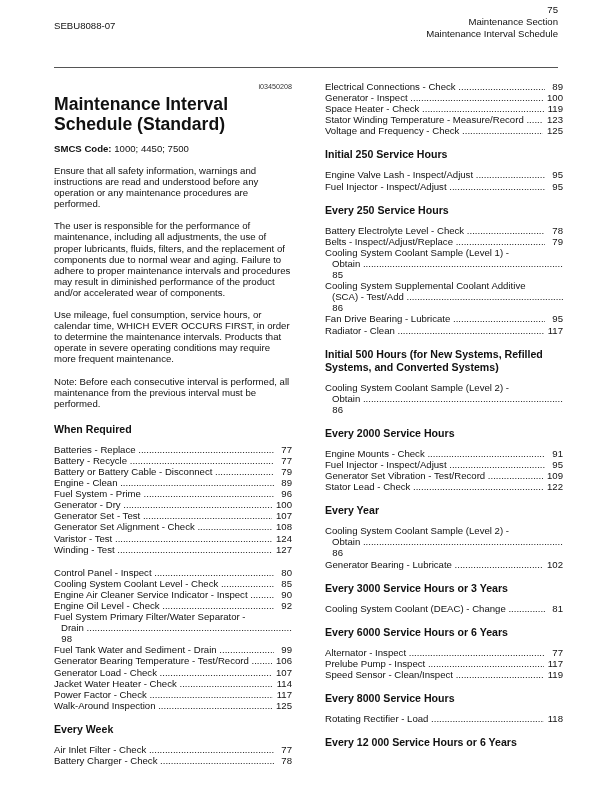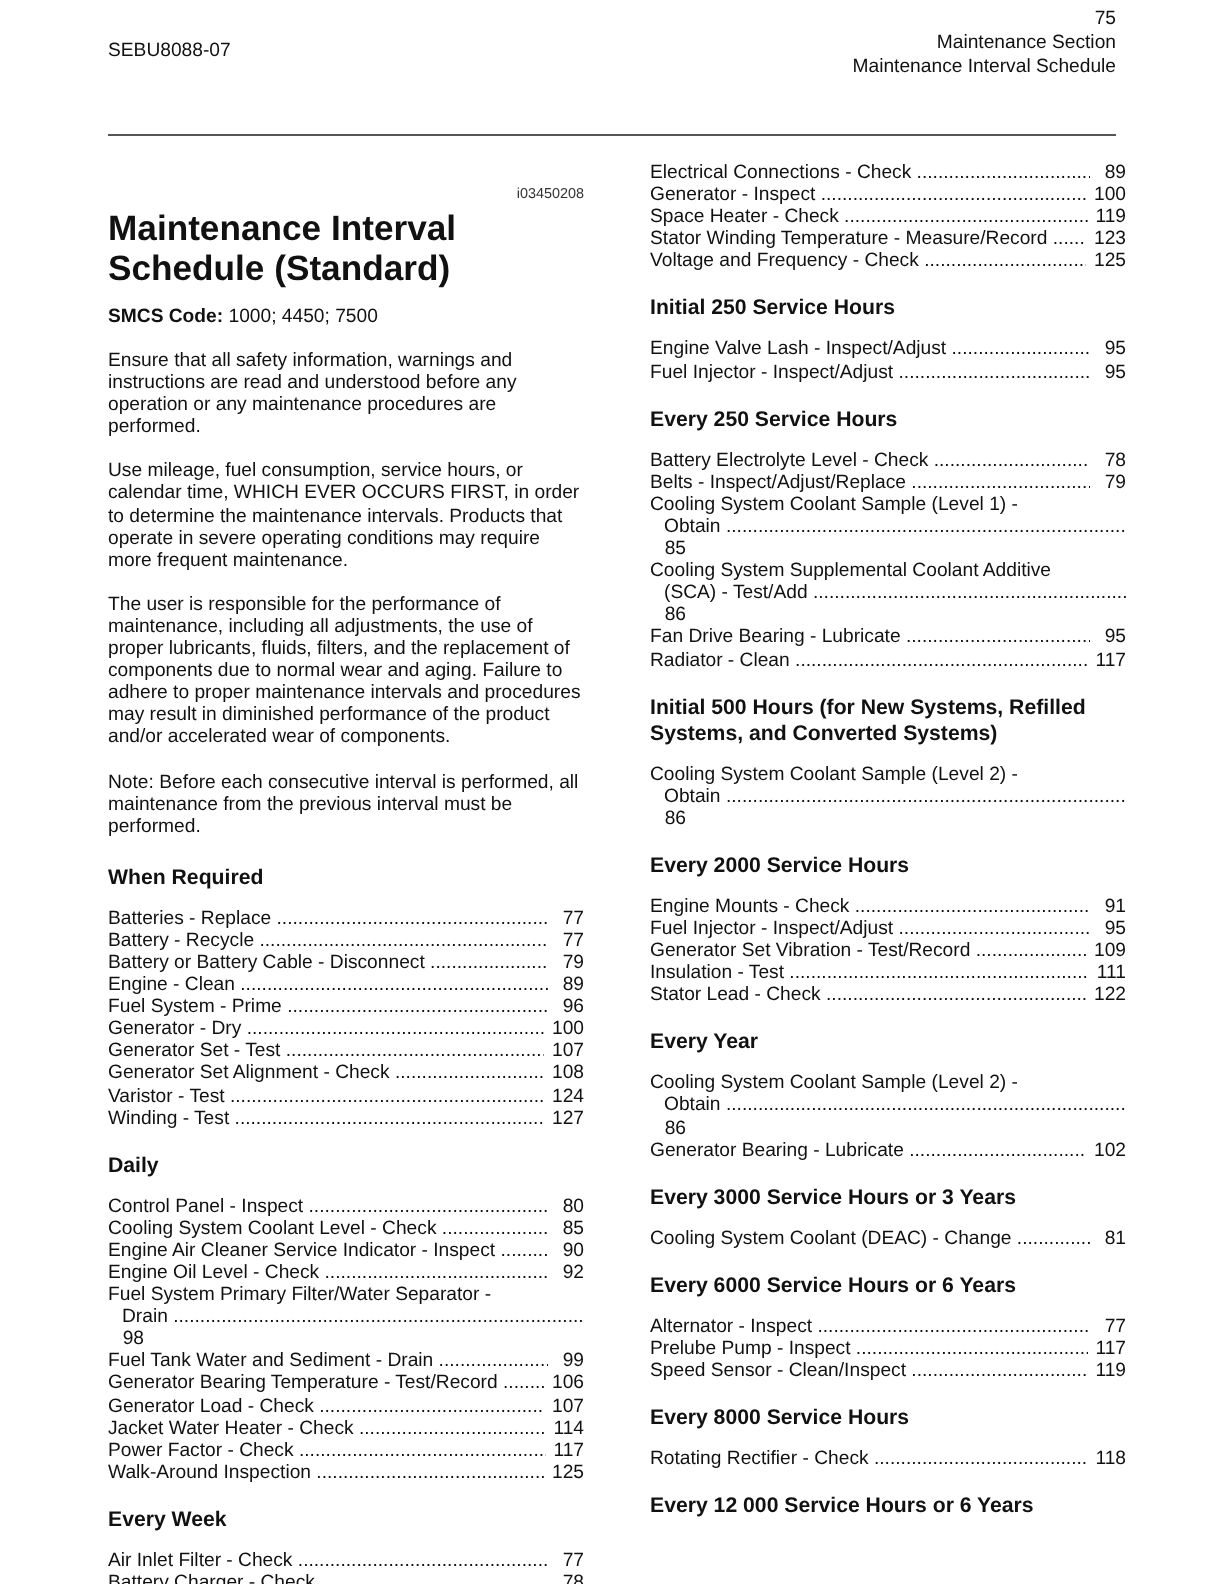--- a/index.html
+++ b/index.html
@@ -8,21 +8,21 @@
       font-family: "Liberation Sans", sans-serif; color: #111111;
     }
     .hdr-left { position: absolute; left: 54px; top: 20px; font-size: 9.6px; }
     .hdr-right { position: absolute; right: 54px; top: 4px; text-align: right; font-size: 9.6px; line-height: 12px; }
     .rule { position: absolute; left: 54px; width: 504px; top: 67px; height: 0; border-top: 1px solid #555555; }
 
     .col { position: absolute; top: 80px; width: 238px; }
     .col-left { left: 54px; }
     .col-right { left: 325px; }
 
-    .doc-id { text-align: right; font-size: 7.2px; color: #333; margin-top: 12px; height: 10px; }
+    .doc-id { text-align: right; font-size: 7.2px; color: #333; margin-top: 2px; height: 10px; }
     .title { font-weight: bold; font-size: 17.6px; line-height: 20px; margin: 2px 0 9px 0; }
     .smcs { font-size: 9.6px; margin-bottom: 11px; }
     .smcs b { font-weight: bold; }
     .para { font-size: 9.6px; line-height: 11.1px; margin: 0 0 11px 0; }
     .para b { font-weight: normal; }
 
     .section { margin-bottom: 12px; }
     .section h3 { font-size: 10.6px; font-weight: bold; margin: 0 0 8px 0; line-height: 13px; }
     .entry { font-size: 9.6px; line-height: 11.1px; display: flex; align-items: flex-end; }
     .entry .txt { white-space: nowrap; overflow: hidden; flex: 1 1 auto; }
@@ -47,22 +47,22 @@
 <div class="rule"></div>
 
 <div class="col col-left">
   <div class="doc-id">i03450208</div>
   <div class="title">Maintenance Interval Schedule (Standard)</div>
   <div class="smcs">
     <b>SMCS Code:</b>
     <span>1000; 4450; 7500</span>
   </div>
   <p class="para">Ensure that all safety information, warnings and instructions are read and understood before any operation or any maintenance procedures are performed.</p>
+  <p class="para">The user is responsible for the performance of maintenance, including all adjustments, the use of proper lubricants, fluids, filters, and the replacement of components due to normal wear and aging. Failure to adhere to proper maintenance intervals and procedures may result in diminished performance of the product and/or accelerated wear of components.</p>
   <p class="para">Use mileage, fuel consumption, service hours, or calendar time, WHICH EVER OCCURS FIRST, in order to determine the maintenance intervals. Products that operate in severe operating conditions may require more frequent maintenance.</p>
-  <p class="para">The user is responsible for the performance of maintenance, including all adjustments, the use of proper lubricants, fluids, filters, and the replacement of components due to normal wear and aging. Failure to adhere to proper maintenance intervals and procedures may result in diminished performance of the product and/or accelerated wear of components.</p>
   <p class="para" style="margin-bottom:14px;">
     <b>Note:</b>
     <span>Before each consecutive interval is performed, all maintenance from the previous interval must be performed.</span>
   </p>
 
   <div class="section">
       <h3>When Required</h3>
       <div class="entry">
         <span class="txt">Batteries - Replace</span>
         <span class="pg">77</span>
@@ -98,21 +98,20 @@
       <div class="entry">
         <span class="txt">Varistor - Test</span>
         <span class="pg">124</span>
       </div>
       <div class="entry">
         <span class="txt">Winding - Test</span>
         <span class="pg">127</span>
       </div>
     </div>
   <div class="section">
-      <h3>Daily</h3>
       <div class="entry">
         <span class="txt">Control Panel - Inspect</span>
         <span class="pg">80</span>
       </div>
       <div class="entry">
         <span class="txt">Cooling System Coolant Level - Check</span>
         <span class="pg">85</span>
       </div>
       <div class="entry">
         <span class="txt">Engine Air Cleaner Service Indicator - Inspect</span>
@@ -244,24 +243,20 @@
       </div>
       <div class="entry">
         <span class="txt">Fuel Injector - Inspect/Adjust</span>
         <span class="pg">95</span>
       </div>
       <div class="entry">
         <span class="txt">Generator Set Vibration - Test/Record</span>
         <span class="pg">109</span>
       </div>
       <div class="entry">
-        <span class="txt">Insulation - Test</span>
-        <span class="pg">111</span>
-      </div>
-      <div class="entry">
         <span class="txt">Stator Lead - Check</span>
         <span class="pg">122</span>
       </div>
     </div>
   <div class="section">
       <h3>Every Year</h3>
       <div class="entry wrap">
         <span class="first">Cooling System Coolant Sample (Level 2) -</span>
         <span class="txt">Obtain</span>
         <span class="pg">86</span>
@@ -289,20 +284,20 @@
         <span class="pg">117</span>
       </div>
       <div class="entry">
         <span class="txt">Speed Sensor - Clean/Inspect</span>
         <span class="pg">119</span>
       </div>
     </div>
   <div class="section">
       <h3>Every 8000 Service Hours</h3>
       <div class="entry">
-        <span class="txt">Rotating Rectifier - Check</span>
+        <span class="txt">Rotating Rectifier - Load</span>
         <span class="pg">118</span>
       </div>
     </div>
   <div class="section">
       <h3>Every 12 000 Service Hours or 6 Years</h3>
     </div>
 </div>
 
 </body></html>

